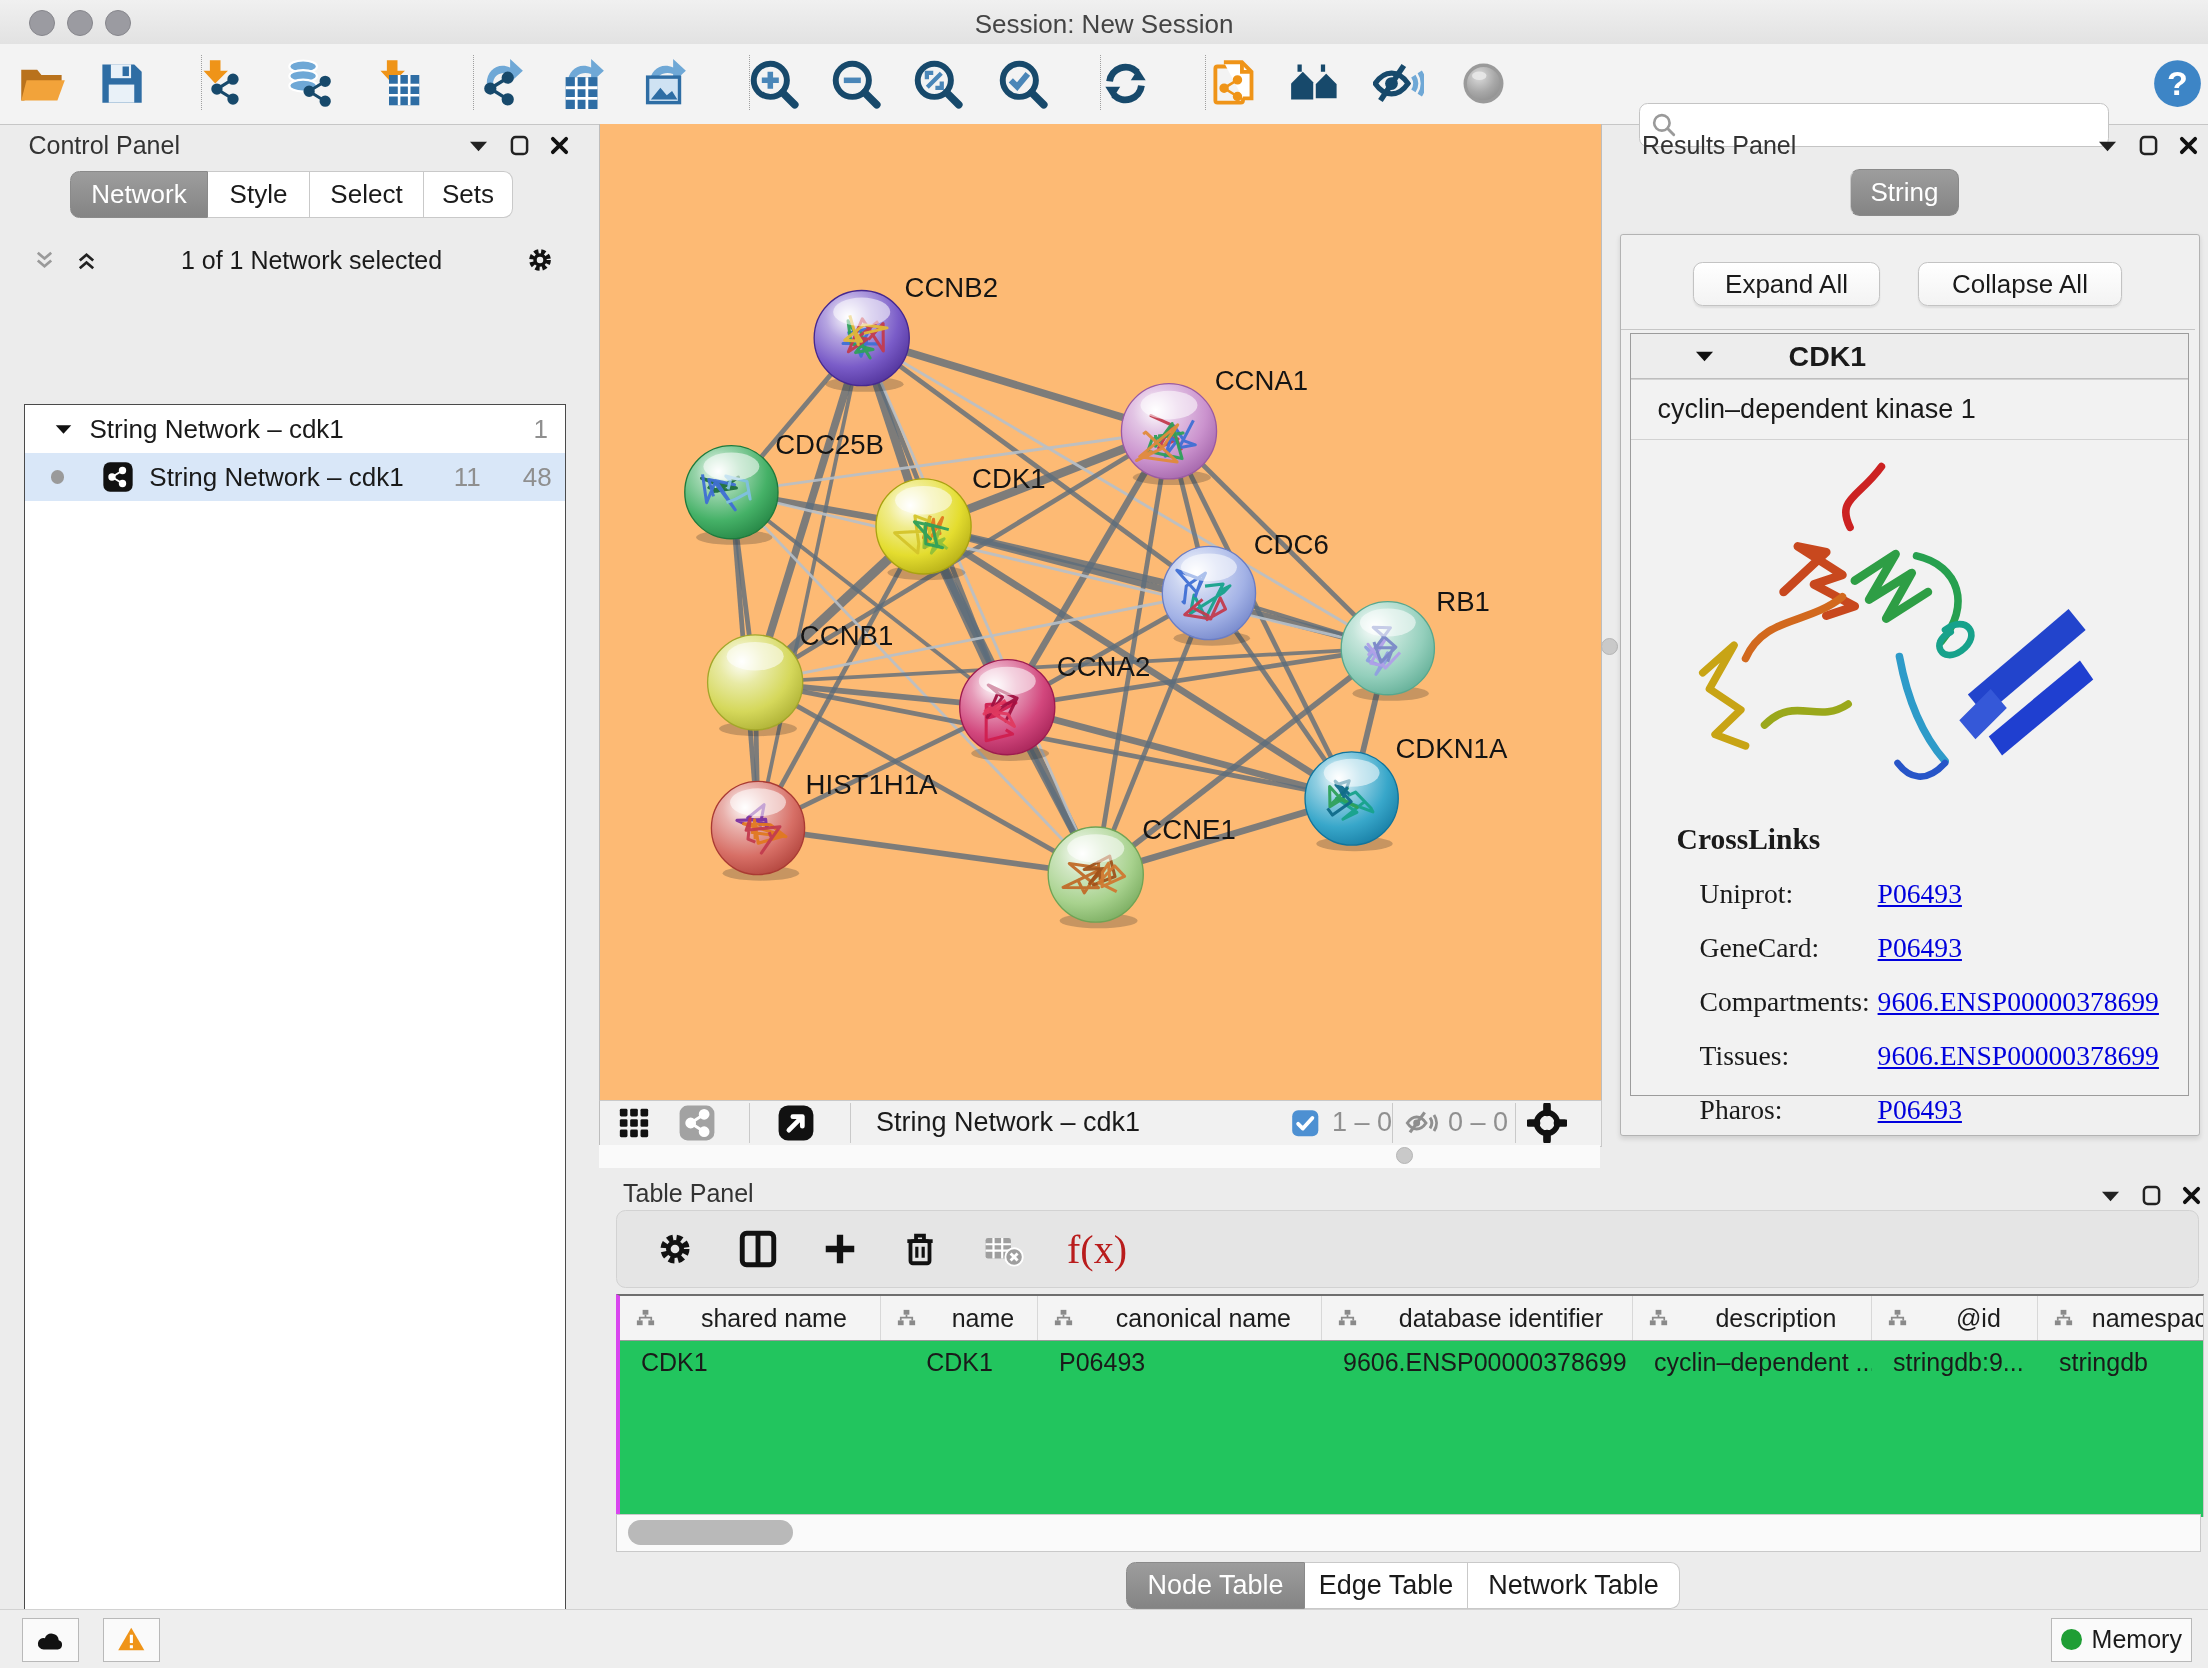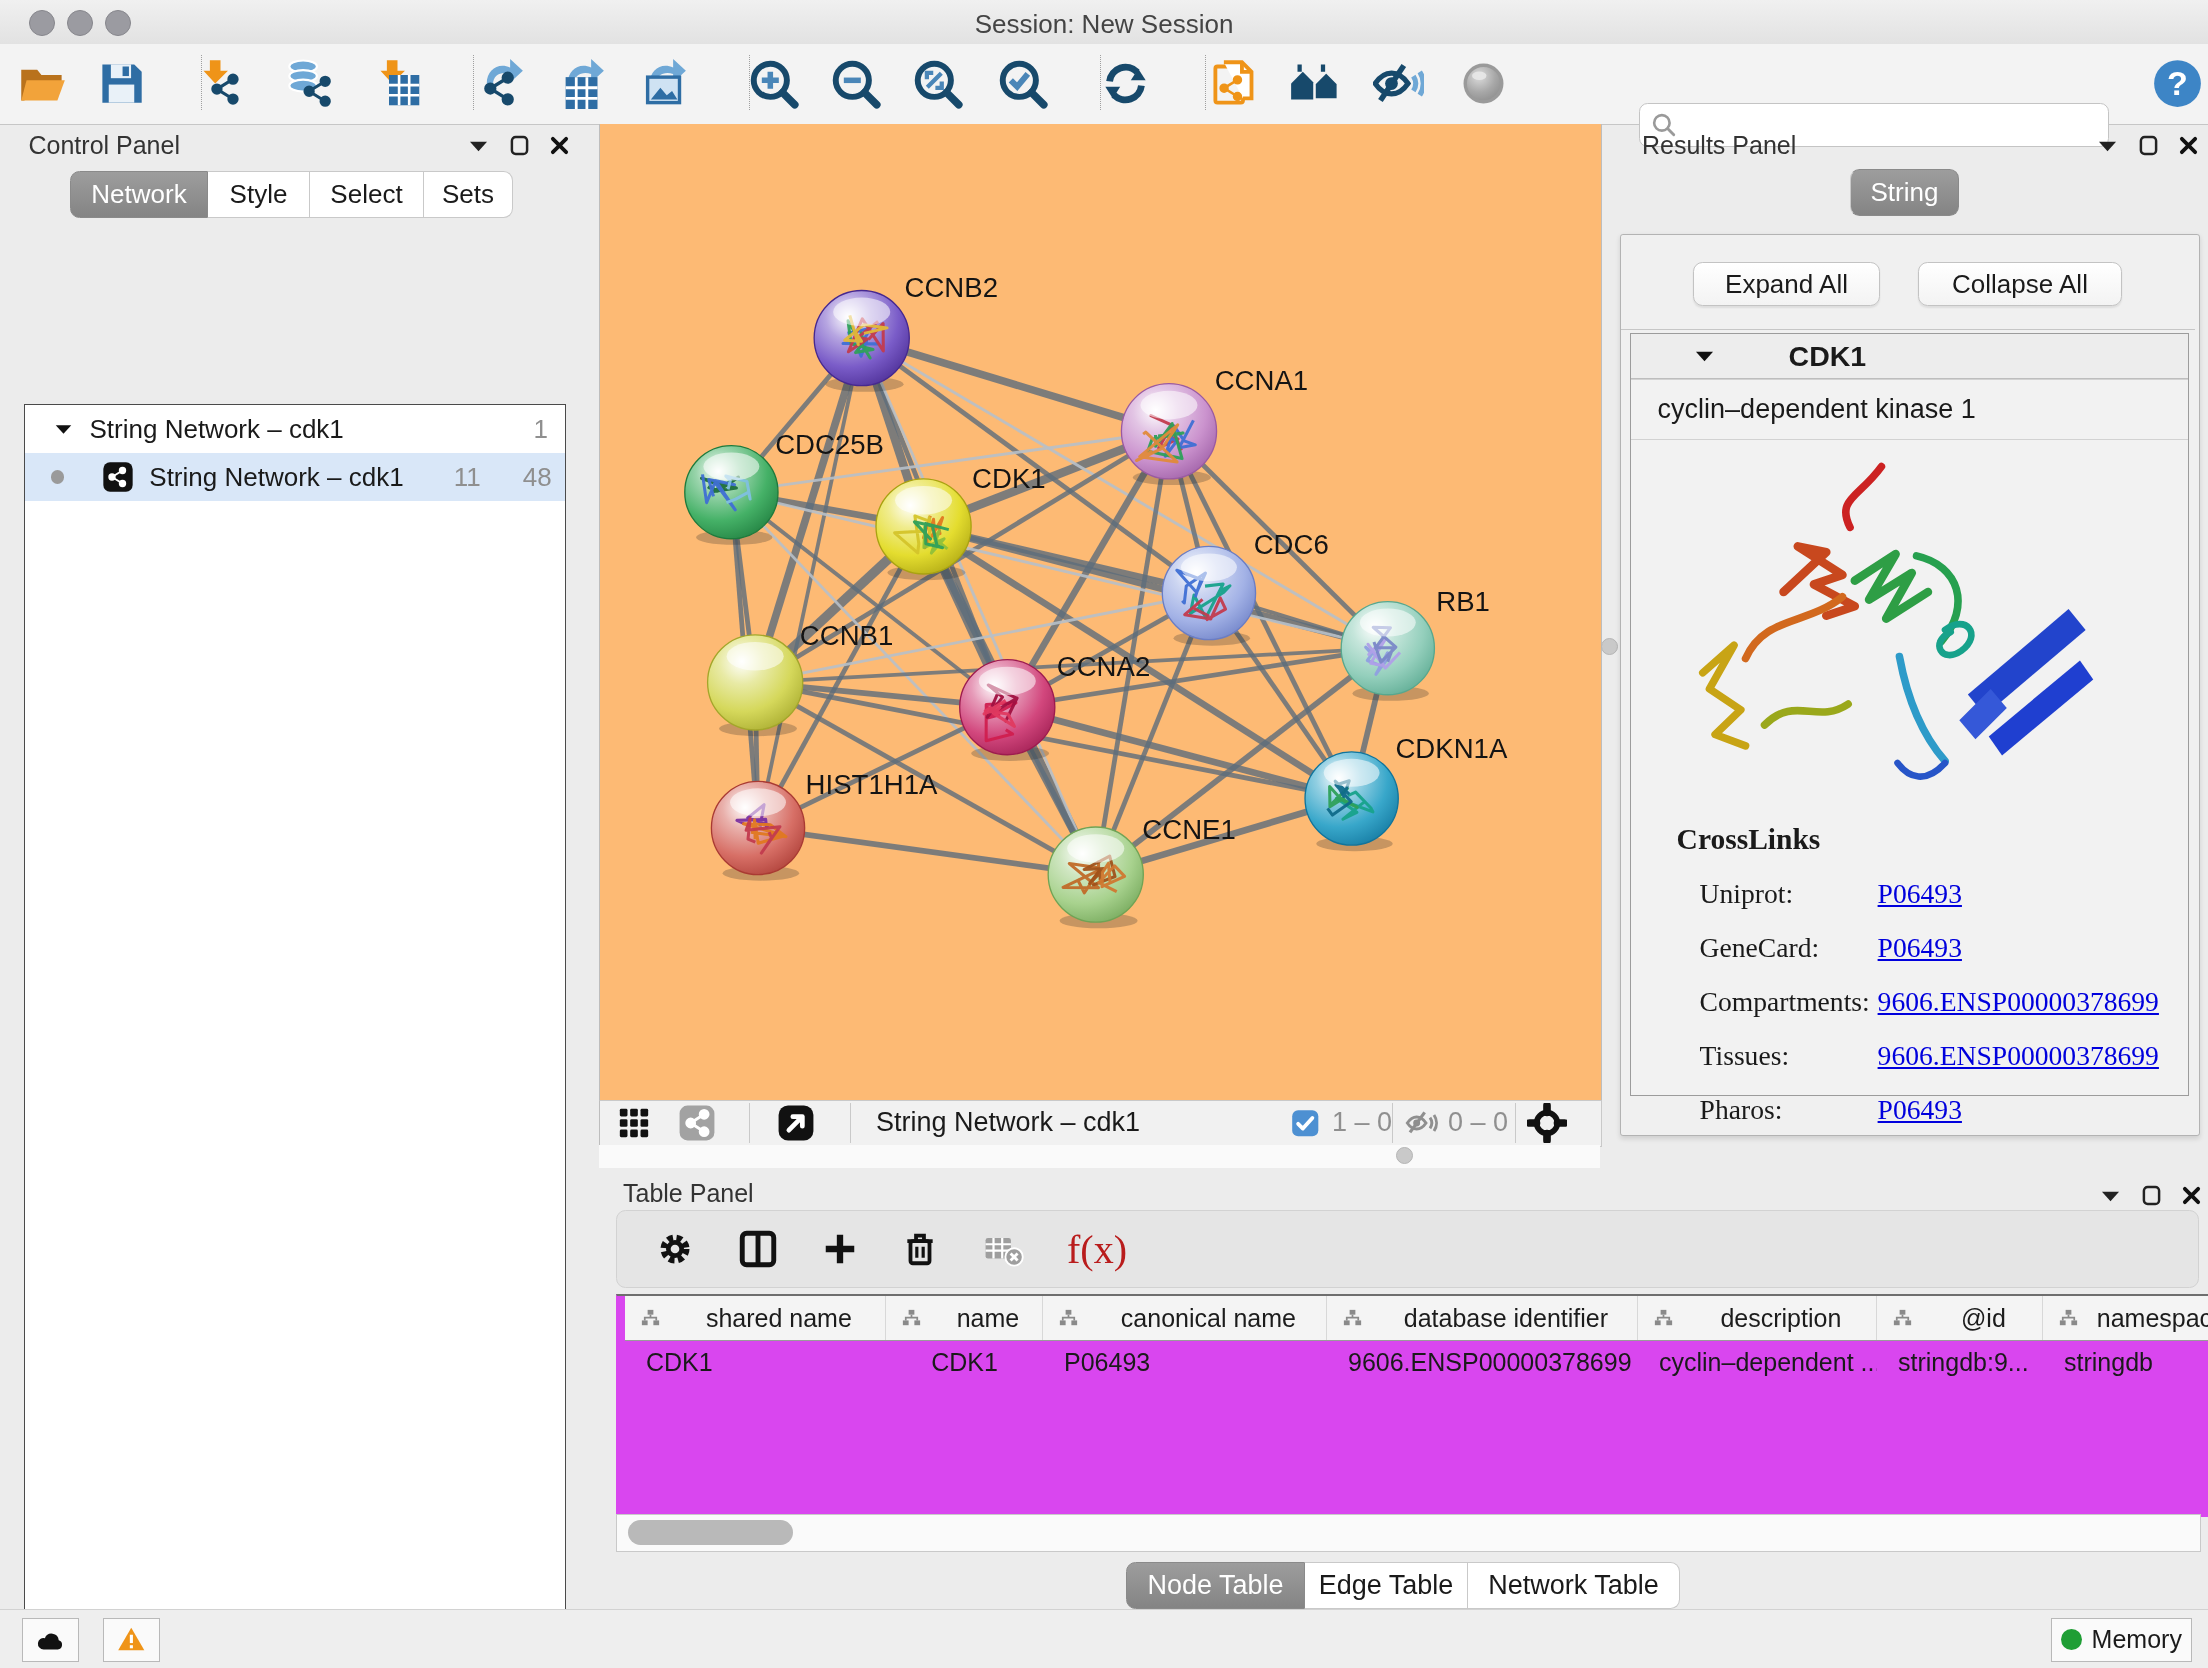--- a/index.html
+++ b/index.html
@@ -44,21 +44,21 @@
   #gene-box{left:8.6px;top:98px;width:557px;height:761px;border:1.9px solid #9c9c9c;background:#f2f2f2;}
   #gene-header{height:44px;background:#ededed;border-bottom:1px solid #bdbdbd;display:flex;align-items:center;}
   #gene-desc{height:59px;border:1px solid #d2d2d2;border-left:none;border-right:none;display:flex;align-items:center;font-size:27px;}
   .crosslinks{font-family:"Liberation Serif",serif;}
   .cl-title{font-size:29.5px;font-weight:bold;}
   .cl-row{display:flex;font-size:27.6px;margin-top:22px;}
   .cl-label{width:178px;}
   .cl-link{color:#0000dd;text-decoration:underline;}
   
   #tp-toolbar{left:616px;top:1210px;width:1583px;height:78px;background:#e5e5e5;border:1px solid #d2d2d2;border-radius:9.5px;display:flex;align-items:center;gap:42px;padding-left:38px;box-sizing:border-box;}
-  #node-table{left:616px;top:1294px;width:1583px;height:221px;background:#d946ef;border-top:2.9px solid #6e6e6e;border-left:1px solid #d946ef;border-right:1px solid #c9c9c9;overflow:hidden;padding-left:8px;}
+  #node-table{left:616px;top:1294px;width:1583px;height:221px;background:#22c55e;border-top:2.9px solid #6e6e6e;border-left:4px solid #d946ef;border-right:1px solid #c9c9c9;overflow:hidden;}
   .th-row{display:flex;height:44px;background:#f4f4f4;border-bottom:1.9px solid #9a9a9a;}
   .th-cell{display:flex;align-items:center;font-size:25px;color:#1c1c1c;border-right:1px solid #d8d8d8;box-sizing:border-box;overflow:hidden;flex-shrink:0;}
   .th-cell svg{margin:0 9.5px 0 13.3px;flex-shrink:0;}
   .th-label{flex:1;text-align:center;white-space:nowrap;}
   .td-row{display:flex;height:42px;}
   .td-cell{font-size:25px;display:flex;align-items:center;padding-left:21px;box-sizing:border-box;white-space:nowrap;overflow:hidden;flex-shrink:0;}
   #tp-scroll{left:616px;top:1514px;width:1583px;height:36px;background:#fafafa;border:1px solid #c9c9c9;}
   #tp-thumb{left:11.4px;top:4.8px;width:165px;height:25px;border-radius:12.4px;background:#b9b9b9;}
   .bt-tab{font-size:27px;}
   
@@ -272,20 +272,33 @@
       <svg width="19" height="19" viewBox="0 0 20 20">
           <path d="M3 3 L17 17 M17 3 L3 17" stroke="#111" stroke-width="4" stroke-linecap="round"></path>
         </svg>
     </div>
     <div id="cp-tabs" class="abs" style="left:70px;top:47px;display:flex">
         <div class="cp-tab tab-first tab-active" style="width: 136px;">Network</div>
         <div class="cp-tab" style="width: 101px;">Style</div>
         <div class="cp-tab" style="width: 113px;">Select</div>
         <div class="cp-tab tab-last" style="width: 88px;">Sets</div>
       </div>
+    <div class="abs" style="left:24px;top:117px;width:540px;height:38px;display:flex;align-items:center">
+      <svg width="25" height="23" viewBox="0 0 24 24" style="margin-left:7.6px">
+          <path d="M5 4l7 6 7-6M5 12l7 6 7-6" fill="none" stroke="#9a9a9a" stroke-width="2.8"></path>
+        </svg>
+      <svg width="25" height="23" viewBox="0 0 24 24" style="margin-left:17px">
+          <path d="M5 20l7-6 7 6M5 12l7-6 7 6" fill="none" stroke="#222" stroke-width="2.8"></path>
+        </svg>
+      <div style="flex:1;text-align:center;font-size:25px">1 of 1 Network selected</div>
+      <svg width="30" height="30" viewBox="0 0 24 24" style="margin-right:9.5px">
+          <circle cx="12" cy="12" r="6.6" fill="none" stroke="#111" stroke-width="4.2" stroke-dasharray="3.2 2.1"></circle>
+          <circle cx="12" cy="12" r="4" fill="none" stroke="#111" stroke-width="2.8"></circle>
+        </svg>
+    </div>
     <div id="net-list" class="abs">
         <div class="tree-row">
           <svg width="19" height="13.3" viewBox="0 0 22 14" style="margin-left:28.5px">
             <polygon points="2,3 20,3 11,13" fill="#111"></polygon>
           </svg>
       <span style="margin-left:17px">String Network – cdk1</span>
       <span class="count" style="margin-left:auto;margin-right:17px">1</span>
         </div>
         <div class="tree-row selected">
           <span style="width:13.3px;height:13.3px;border-radius:50%;background:#9a9a9a;margin-left:26px"></span>

